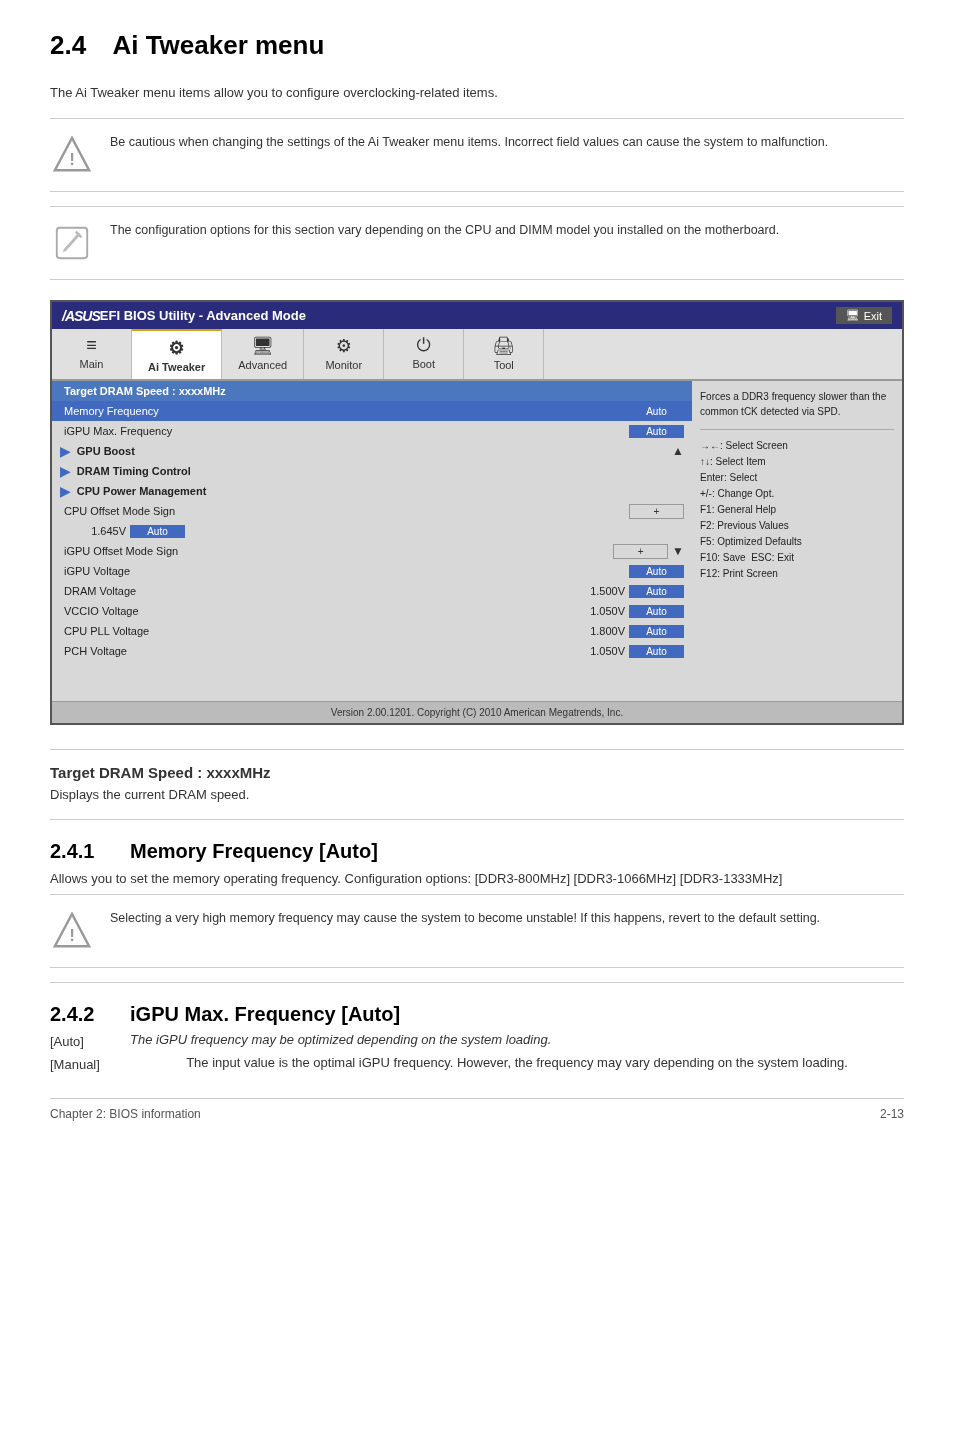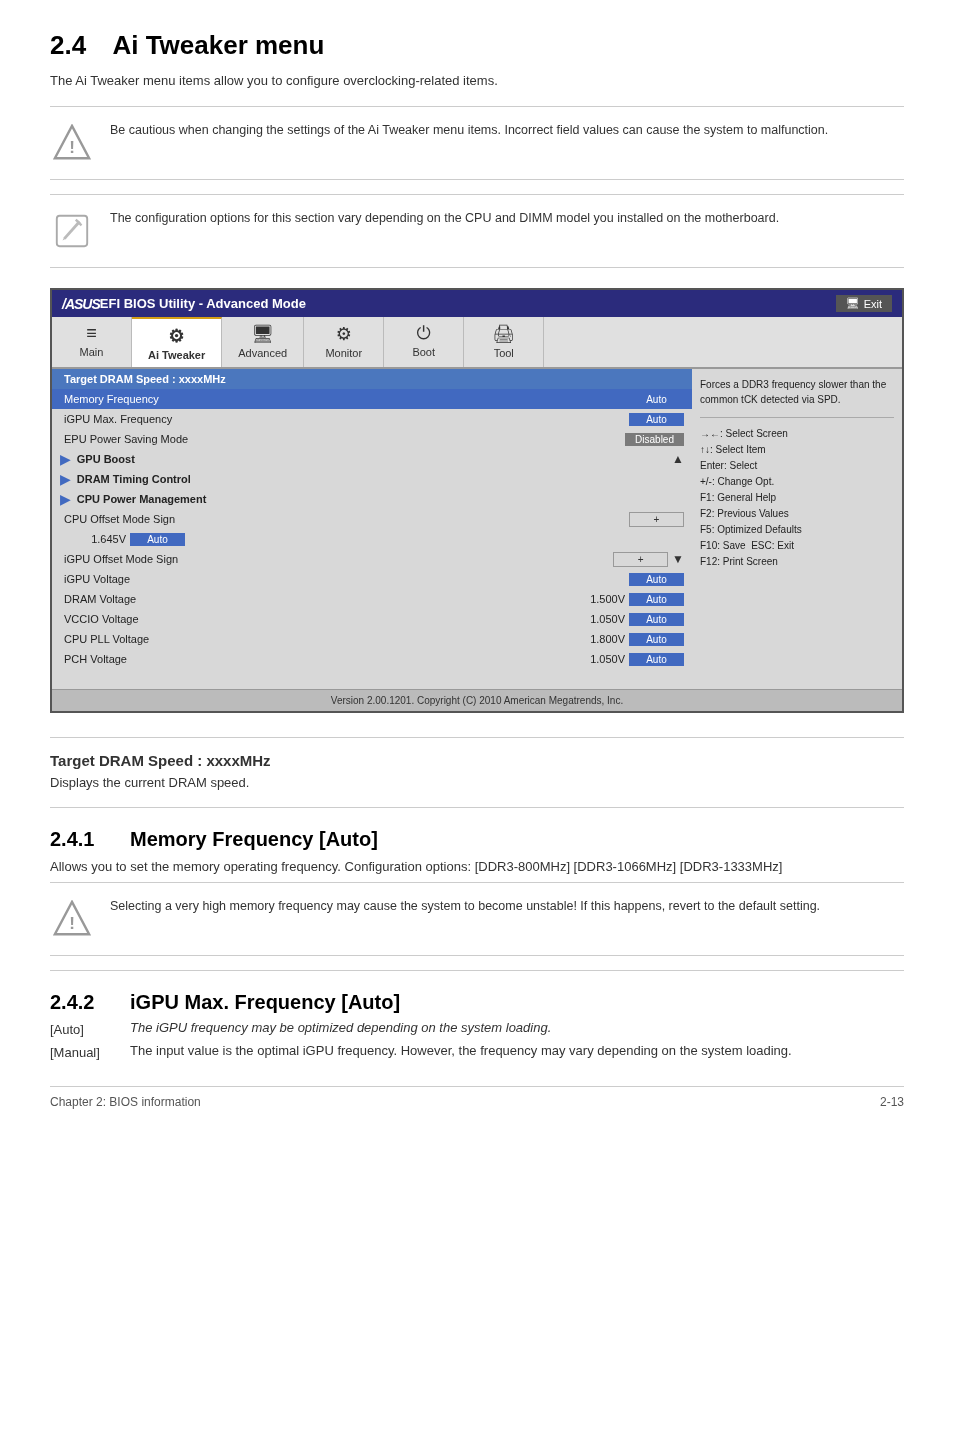--- a/index.html
+++ b/index.html
@@ -11,21 +11,21 @@
       width: 954px;
       min-height: 1438px;
       padding: 30px 50px;
     }
 
     
     .section-title {
       font-size: 26px;
       font-weight: bold;
       color: #000;
-      margin-bottom: 12px;
+      margin-bottom: 24px;
     }
     .section-title span.num {
       margin-right: 20px;
     }
     .section-desc {
       font-size: 13px;
       color: #333;
       margin-bottom: 18px;
     }
 
@@ -342,25 +342,20 @@
         <span class="bios-row-value"></span>
         <span class="bios-btn">Auto</span>
       </div>
 
       <div class="bios-row">
         <span class="bios-row-label">iGPU Max. Frequency</span>
         <span class="bios-row-value"></span>
         <span class="bios-btn">Auto</span>
       </div>
 
-      <div class="bios-row">
-        <span class="bios-row-label">EPU Power Saving Mode</span>
-        <span class="bios-row-value"></span>
-        <span class="bios-btn disabled-btn">Disabled</span>
-      </div>
 
       <div class="bios-row">
         <span class="bios-arrow">▶</span>
         <span class="bios-row-label group">GPU Boost</span>
         <div style="flex:1; display:flex; justify-content:flex-end; align-items:center;">
           <span style="color:#333;font-size:12px;">▲</span>
         </div>
       </div>
 
       <div class="bios-row">
@@ -473,21 +468,21 @@
 </h2>
 
 <table style="width:100%; font-size:13px; border-collapse:collapse;">
   <tbody>
       <tr>
     <td style="width:80px; vertical-align:top; padding: 2px 10px 6px 0;">[Auto]</td>
     <td style="vertical-align:top; padding-bottom:6px;font-style:italic;">The iGPU frequency may be optimized depending on the system loading.</td>
   </tr>
   <tr>
     <td style="width:80px; vertical-align:top; padding: 2px 10px 6px 0; margin-top: 10px;">[Manual]</td>
-    <td style="vertical-align:top; padding-bottom:6px;">The input value is the optimal iGPU frequency. However, the frequency may vary depending on the system loading.</td>
+    <td style="vertical-align:top; padding-bottom:6px;text-align:center;">The input value is the optimal iGPU frequency. However, the frequency may vary depending on the system loading.</td>
   </tr>
 </tbody>
   </table>
 
 <div class="footnote">
   <span>Chapter 2: BIOS information</span>
   <span>2-13</span>
 </div>
 
 </body></html>

